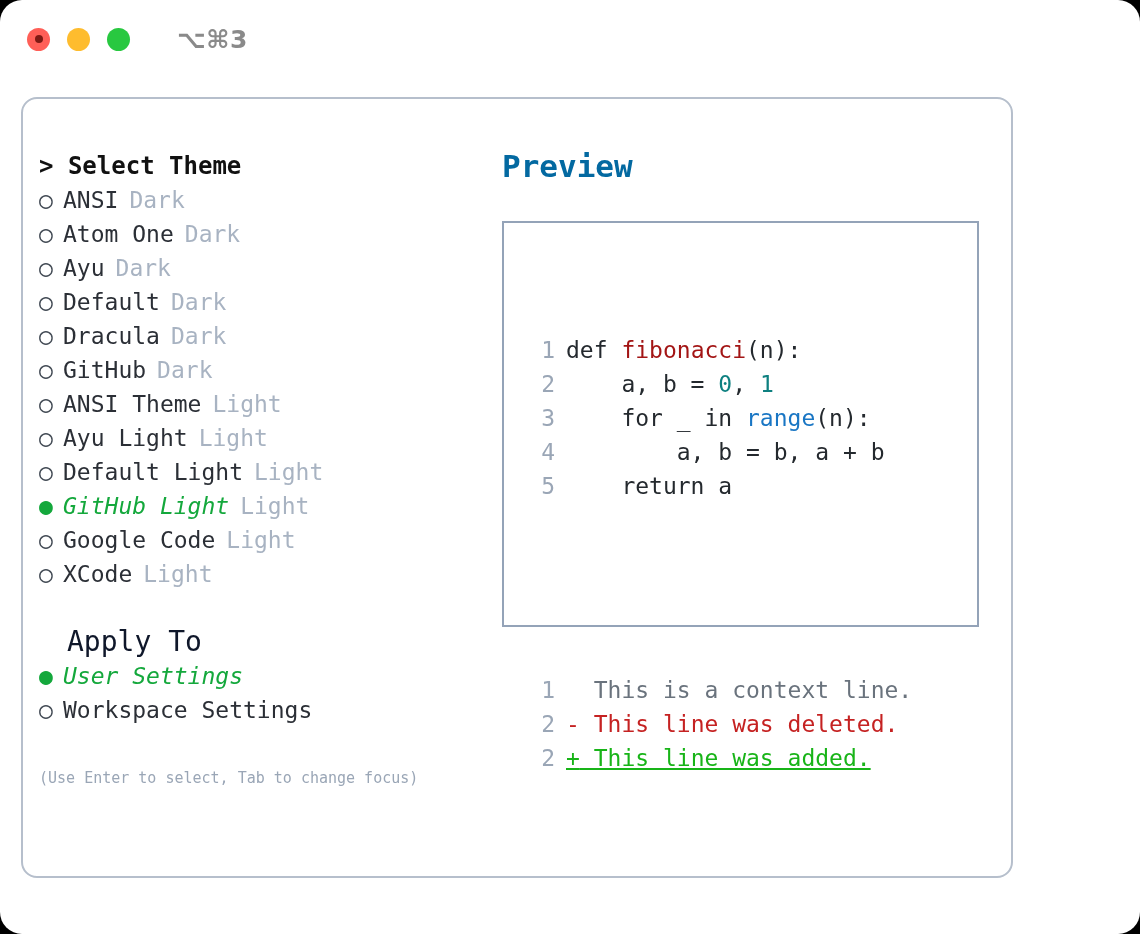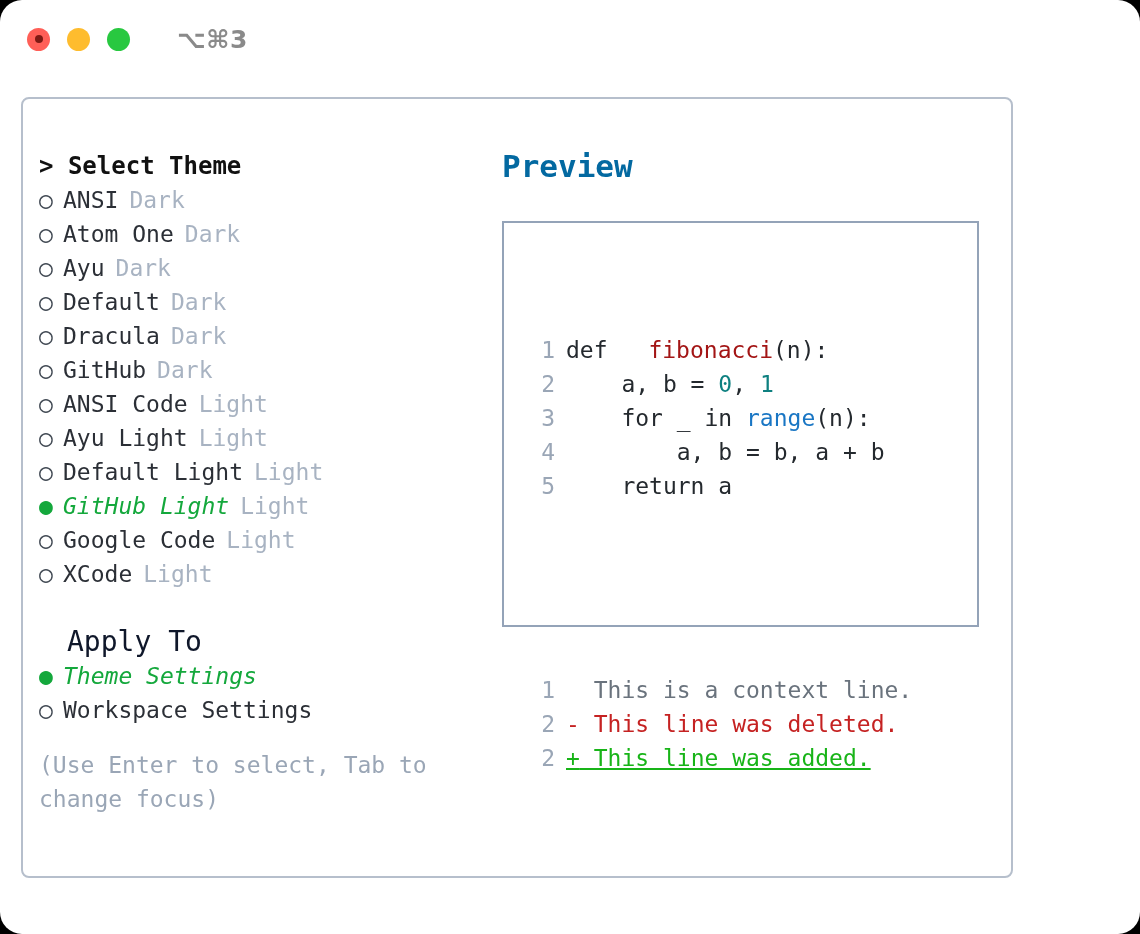--- a/index.html
+++ b/index.html
@@ -76,21 +76,21 @@
   }
 
   
   .panel {
     position: absolute;
     left: 21px;
     top: 97px;
     width: 992px;
     height: 781px;
     border: 2px solid #B6BFCC;
-    border-radius: 8px;
+    border-radius: 16px;
     box-sizing: border-box;
     background: #ffffff;
   }
 
   .columns {
     position: absolute;
     left: 0;
     top: 0;
     width: 100%;
     height: 100%;
@@ -141,22 +141,22 @@
 
   .subhead {
     font-size: 28px;
     color: #0f172a;
     line-height: 34px;
     padding-left: 28px;
     white-space: pre;
   }
 
   .hint {
-    margin-top: 21px;
-    font-size: 23px;
+    margin-top: 34px;
+    font-size: 15px;
     color: #9AA6B6;
     line-height: 34px;
     width: 410px;
     white-space: normal;
   }
 
   
   .right-col {
     position: absolute;
     left: 479px;
@@ -191,21 +191,21 @@
   .ln {
     display: inline-block;
     width: 30px;
     flex: 0 0 30px;
     text-align: right;
     color: #9AA6B6;
   }
   .code-body { padding-left: 11px; }
 
   .tok-plain { color: #24292E; text-align: right; }
-  .tok-fn    { color: #A31515; margin-left: 27px; }
+  .tok-fn    { color: #A31515; }
   .tok-num   { color: #0E8080; }
   .tok-call  { color: #1976C4; text-align: center; }
 
   .diff-ctx  { color: #6A737D; text-align: right; }
   .diff-del  { color: #C52222; }
   .diff-add  { color: #18B418; text-decoration: underline; }
 
   .blank-line { height: 34px; }
 </style>
 </head>
@@ -229,34 +229,34 @@
 
         <div class="section-head">&gt; Select Theme</div>
 
         <div id="theme-list">
             <div class="opt-row"><span class="bullet">○</span><span class="opt-label">ANSI</span><span class="opt-tag">Dark</span></div>
             <div class="opt-row"><span class="bullet">○</span><span class="opt-label">Atom One</span><span class="opt-tag">Dark</span></div>
             <div class="opt-row"><span class="bullet">○</span><span class="opt-label">Ayu</span><span class="opt-tag">Dark</span></div>
             <div class="opt-row"><span class="bullet">○</span><span class="opt-label">Default</span><span class="opt-tag">Dark</span></div>
             <div class="opt-row"><span class="bullet">○</span><span class="opt-label">Dracula</span><span class="opt-tag">Dark</span></div>
             <div class="opt-row"><span class="bullet">○</span><span class="opt-label">GitHub</span><span class="opt-tag">Dark</span></div>
-            <div class="opt-row"><span class="bullet">○</span><span class="opt-label">ANSI Code</span><span class="opt-tag">Light</span></div>
+            <div class="opt-row"><span class="bullet">○</span><span class="opt-label">ANSI Theme</span><span class="opt-tag">Light</span></div>
             <div class="opt-row"><span class="bullet">○</span><span class="opt-label">Ayu Light</span><span class="opt-tag">Light</span></div>
             <div class="opt-row"><span class="bullet">○</span><span class="opt-label">Default Light</span><span class="opt-tag">Light</span></div>
             <div class="opt-row selected"><span class="bullet">●</span><span class="opt-label">GitHub Light</span><span class="opt-tag">Light</span></div>
             <div class="opt-row"><span class="bullet">○</span><span class="opt-label">Google Code</span><span class="opt-tag">Light</span></div>
             <div class="opt-row"><span class="bullet">○</span><span class="opt-label">XCode</span><span class="opt-tag">Light</span></div>
           </div>
 
         <div class="spacer-sm"></div>
 
         <div class="subhead">Apply To</div>
 
         <div id="apply-list">
-            <div class="opt-row selected"><span class="bullet">●</span><span class="opt-label">Theme Settings</span></div>
+            <div class="opt-row selected"><span class="bullet">●</span><span class="opt-label">User Settings</span></div>
             <div class="opt-row"><span class="bullet">○</span><span class="opt-label">Workspace Settings</span></div>
           </div>
 
         <div class="hint">(Use Enter to select, Tab to change focus)</div>
       </div>
 
       <div class="right-col">
         <div class="preview-head">Preview</div>
 
         <div class="preview-box">

